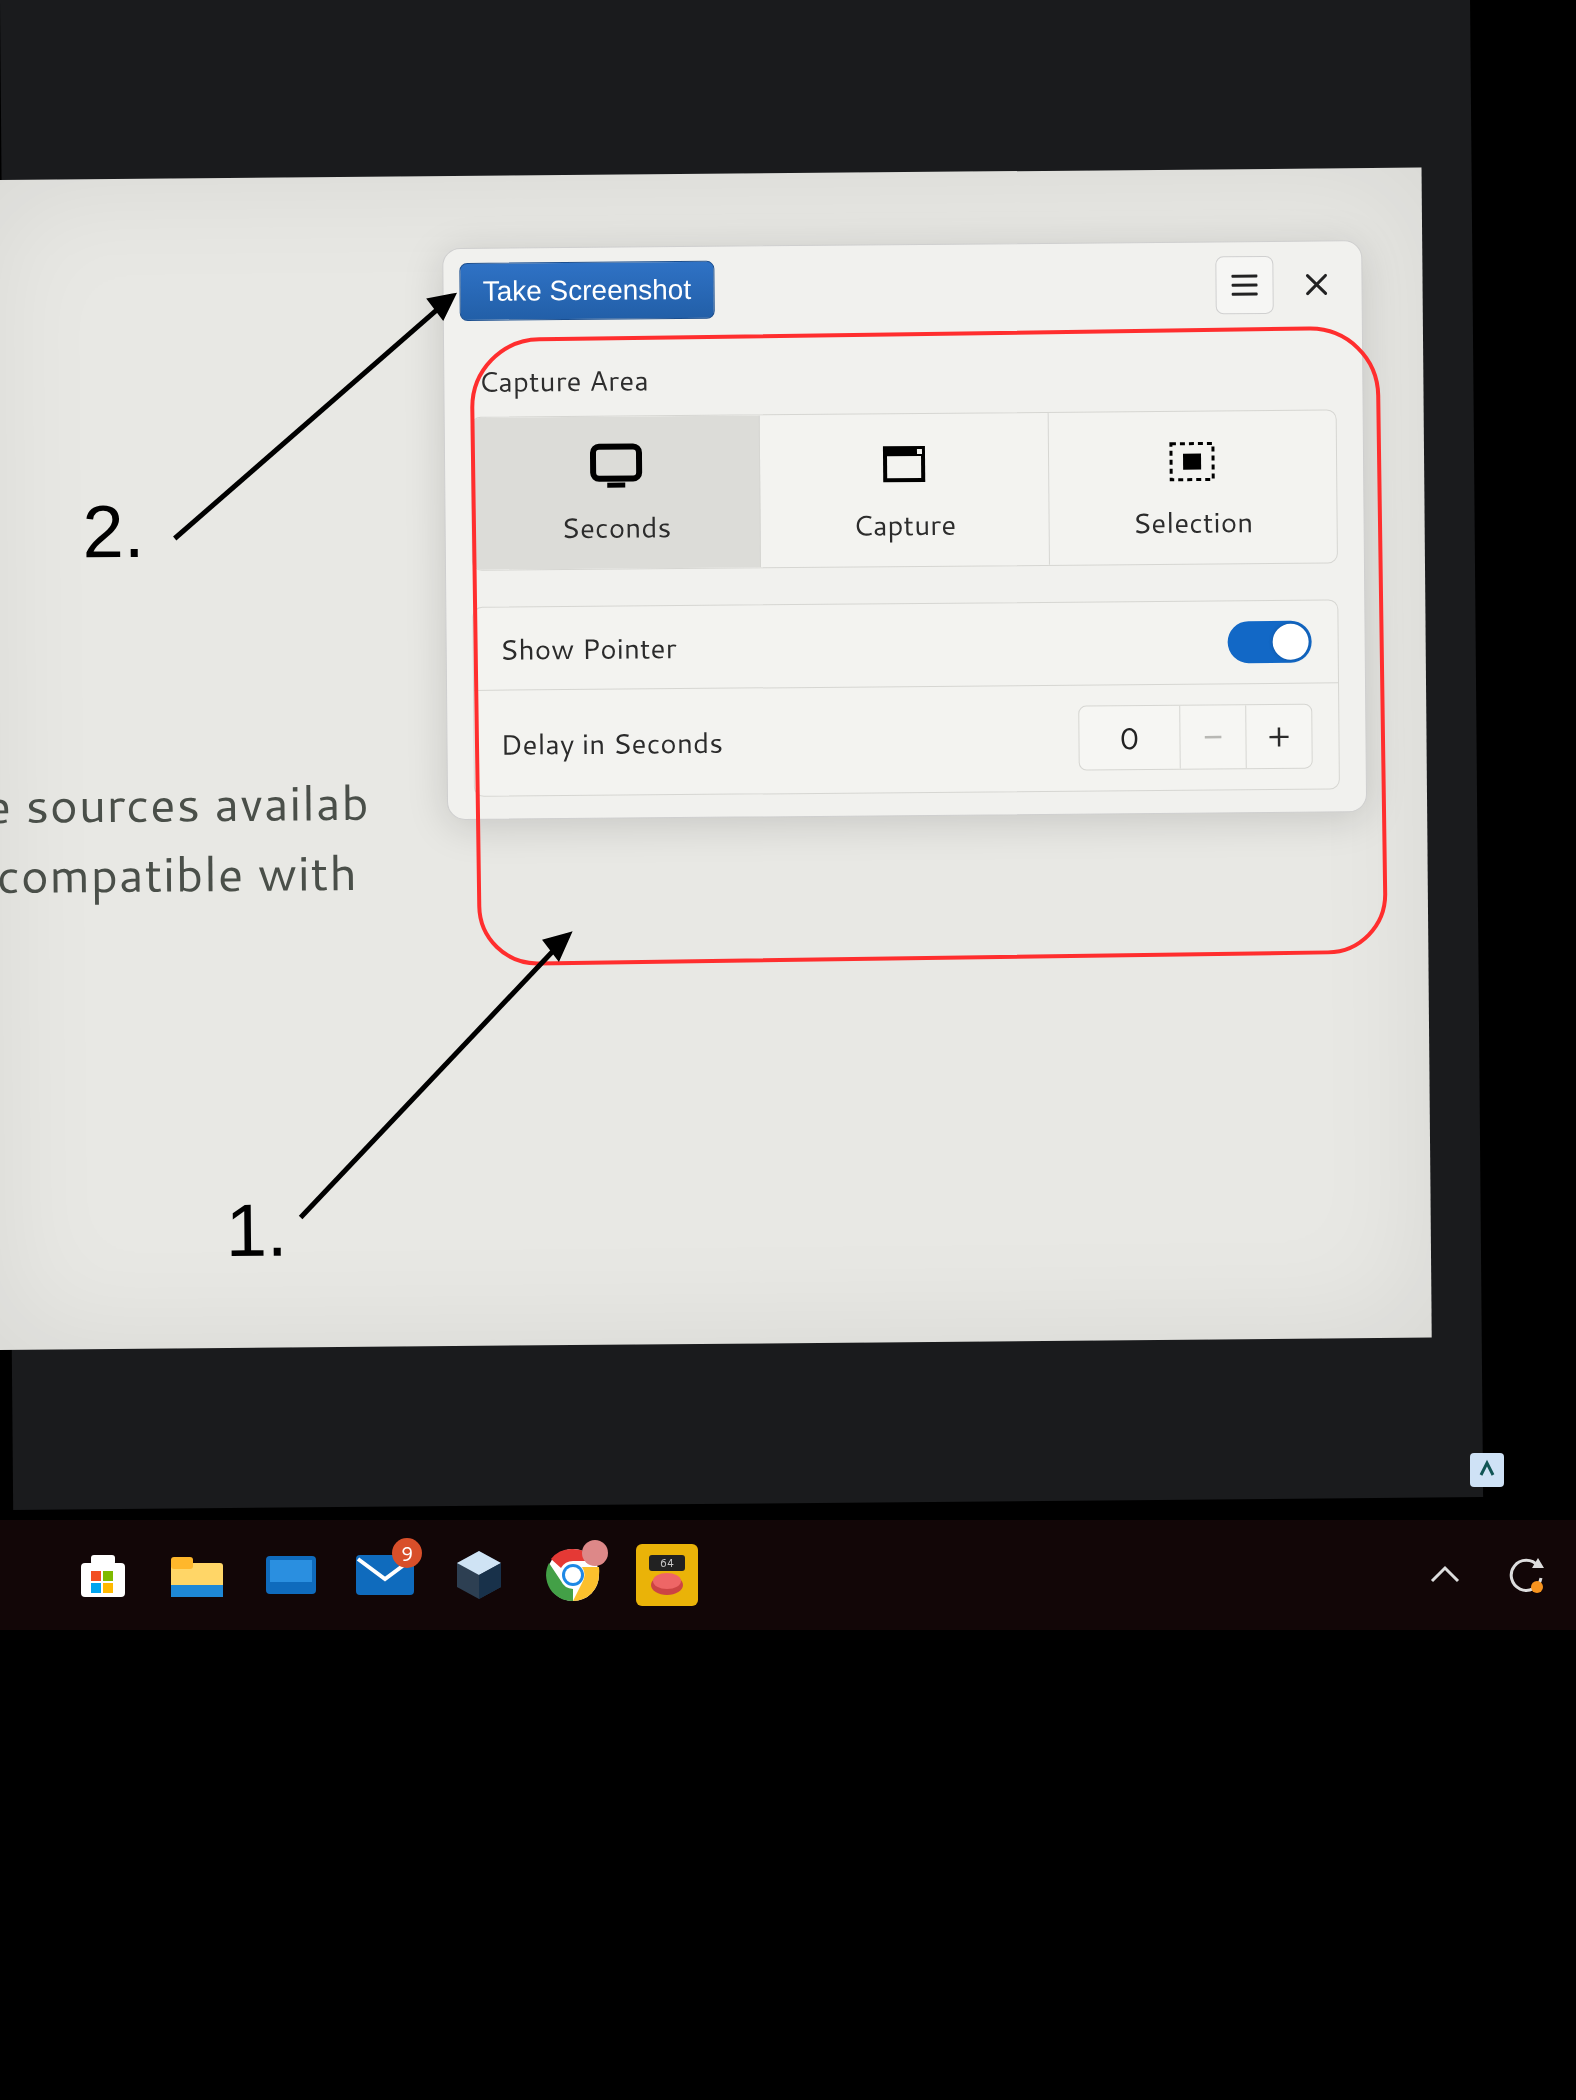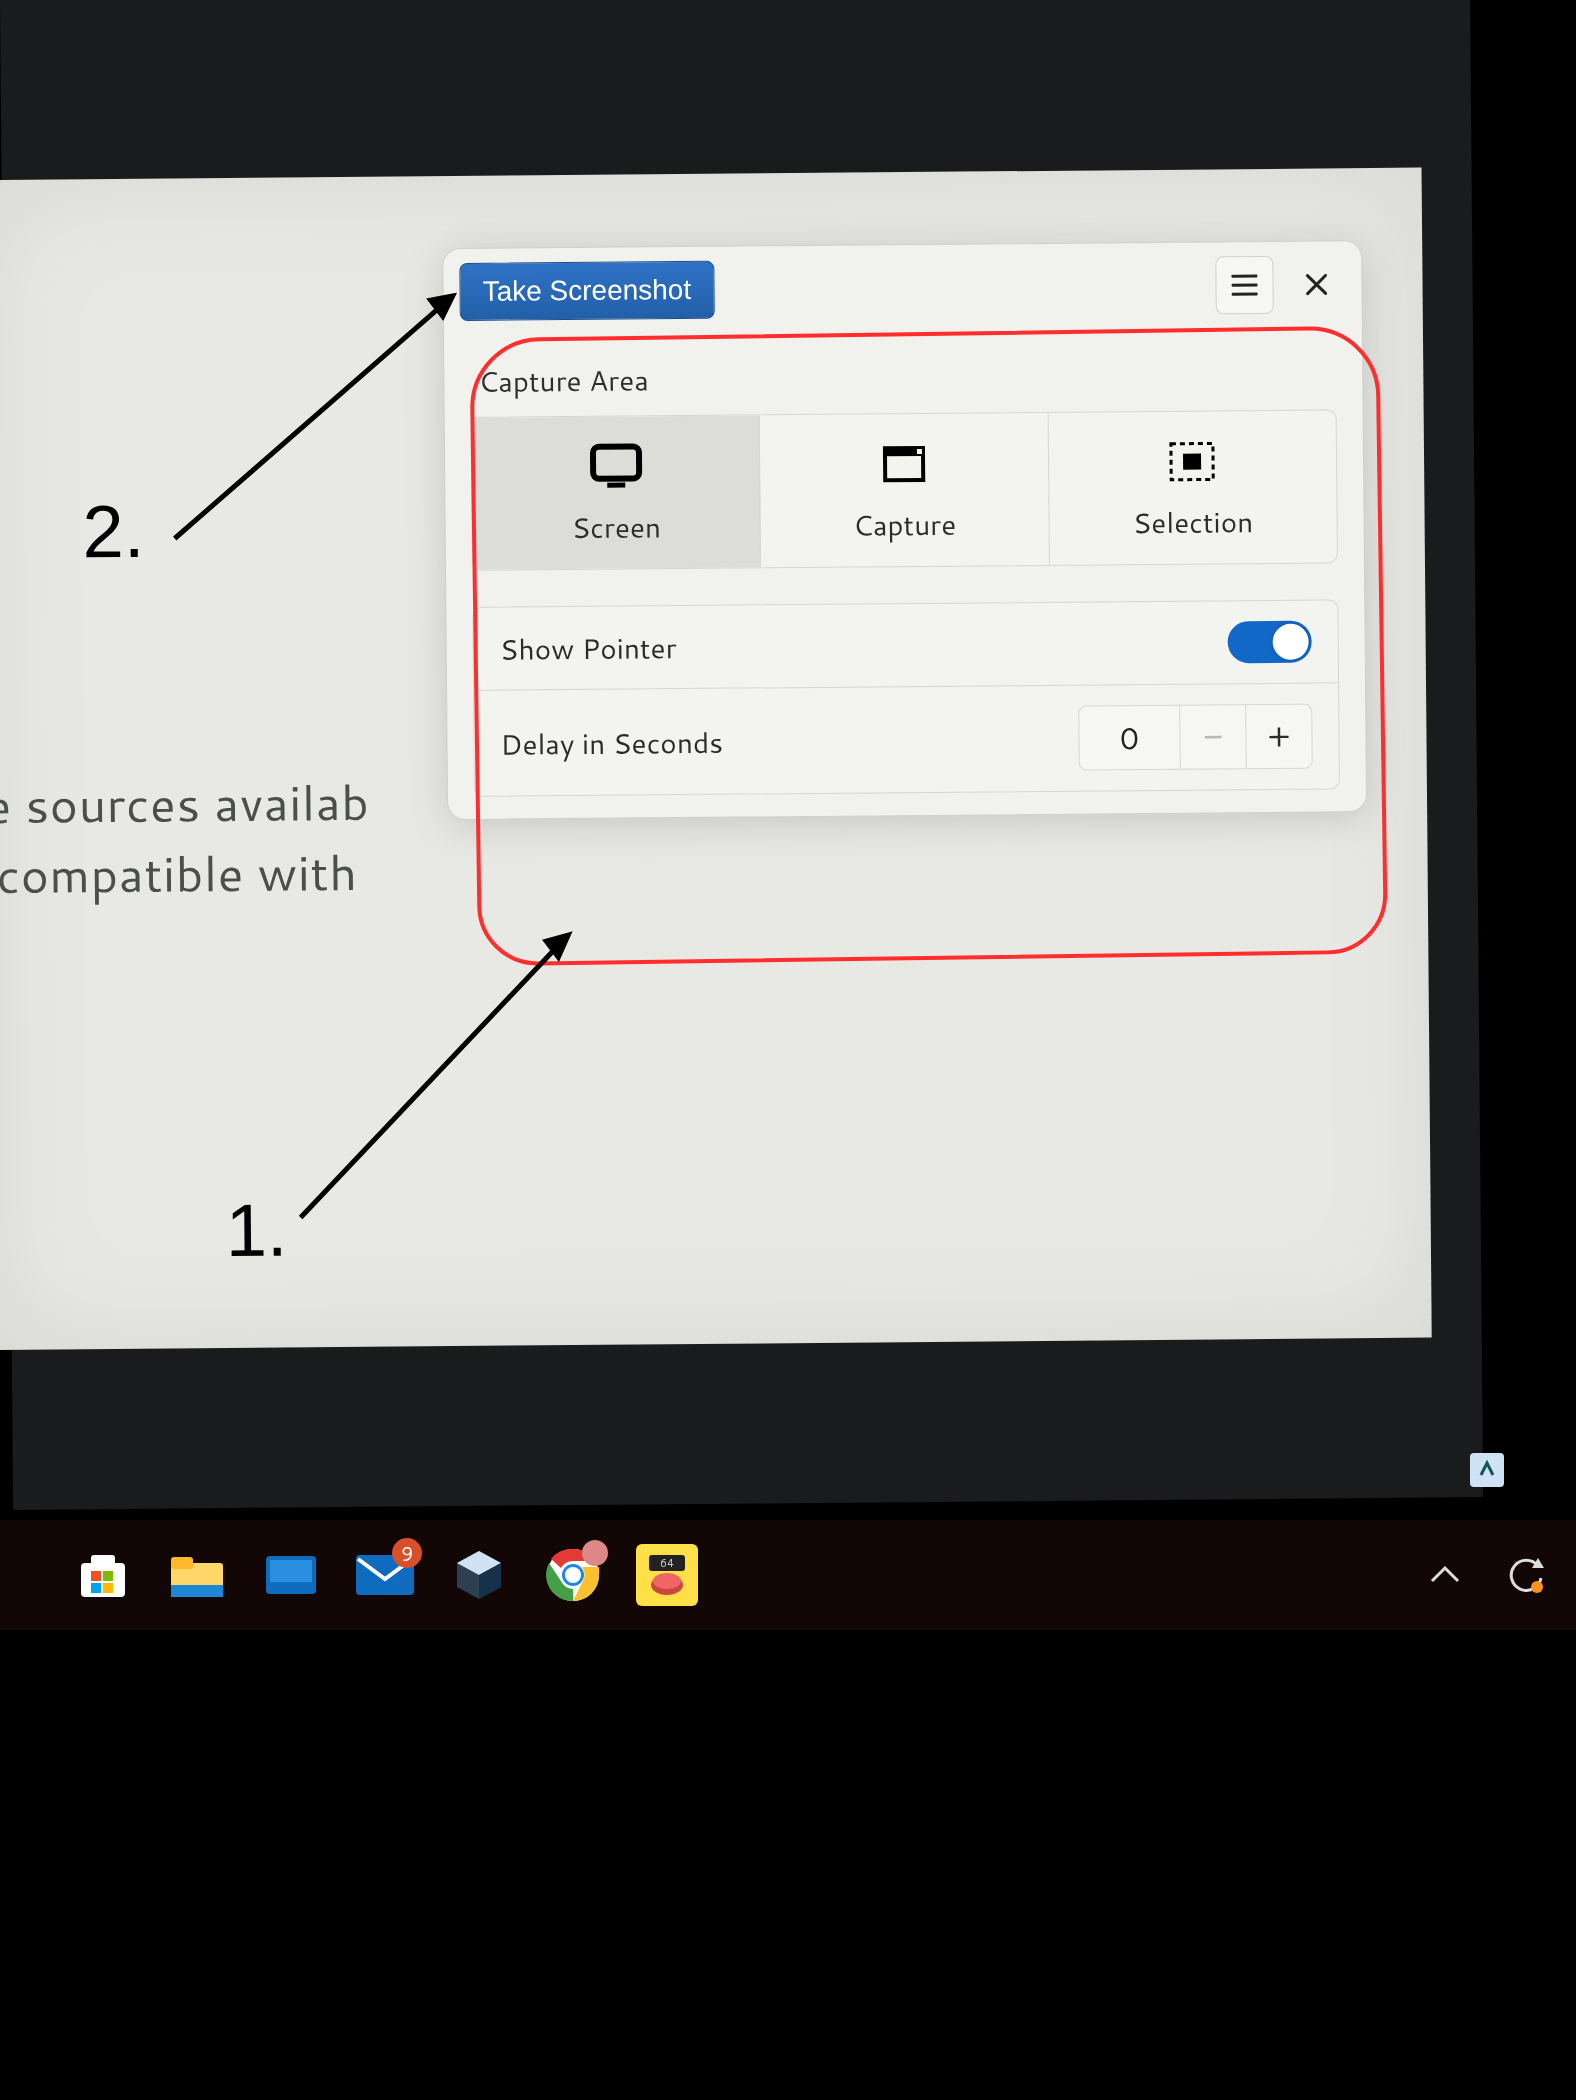--- a/index.html
+++ b/index.html
@@ -245,21 +245,21 @@
     <div class="section-label">Capture Area</div>
 
     <div class="capture-row">
       <div class="capture-opt selected">
         <span class="ico">
           <svg viewBox="0 0 58 48">
               <rect x="6" y="4" width="46" height="32" rx="6" fill="none" stroke="#000" stroke-width="6"></rect>
               <rect x="20" y="40" width="18" height="5" fill="#000"></rect>
             </svg>
         </span>
-        <span class="lbl">Screen</span>
+        <span class="lbl">Seconds</span>
       </div>
       <div class="capture-opt">
         <span class="ico">
           <svg viewBox="0 0 58 48">
               <rect x="8" y="6" width="42" height="36" fill="#000"></rect>
               <rect x="12" y="16" width="34" height="22" fill="#f3f3f0"></rect>
               <rect x="42" y="9" width="5" height="5" fill="#f3f3f0"></rect>
             </svg>
         </span>
         <span class="lbl">Capture</span>
@@ -361,21 +361,21 @@
     <svg width="56" height="56">
         <circle cx="28" cy="28" r="26" fill="#fff"></circle>
         <path d="M28 2a26 26 0 0 1 22 12H28a14 14 0 0 0-12 7L6 12A26 26 0 0 1 28 2z" fill="#e53935"></path>
         <path d="M54 28a26 26 0 0 1-26 26l9-18a14 14 0 0 0 0-16h17a26 26 0 0 1 0 8z" fill="#fbc02d"></path>
         <path d="M28 54A26 26 0 0 1 4 16l12 18a14 14 0 0 0 12 8z" fill="#43a047"></path>
         <circle cx="28" cy="28" r="11" fill="#1e88e5"></circle>
         <circle cx="28" cy="28" r="8" fill="#fff"></circle>
       </svg>
     <div style="position:absolute; top:-4px; right:-4px; width:26px; height:26px; border-radius:50%; background:#d88; overflow:hidden;"></div>
   </div>
-  <div class="task-icon" style="background:#fde047; border-radius:6px;">
+  <div class="task-icon" style="background:#eab308; border-radius:6px;">
     <svg width="48" height="48">
         <rect x="6" y="4" width="36" height="16" rx="3" fill="#222"></rect>
         <text x="24" y="16" font-size="11" fill="#ccc" text-anchor="middle">64</text>
         <ellipse cx="24" cy="34" rx="16" ry="10" fill="#c44"></ellipse>
         <ellipse cx="24" cy="30" rx="14" ry="8" fill="#e66"></ellipse>
       </svg>
   </div>
 
   <div class="tray">
     <span>

